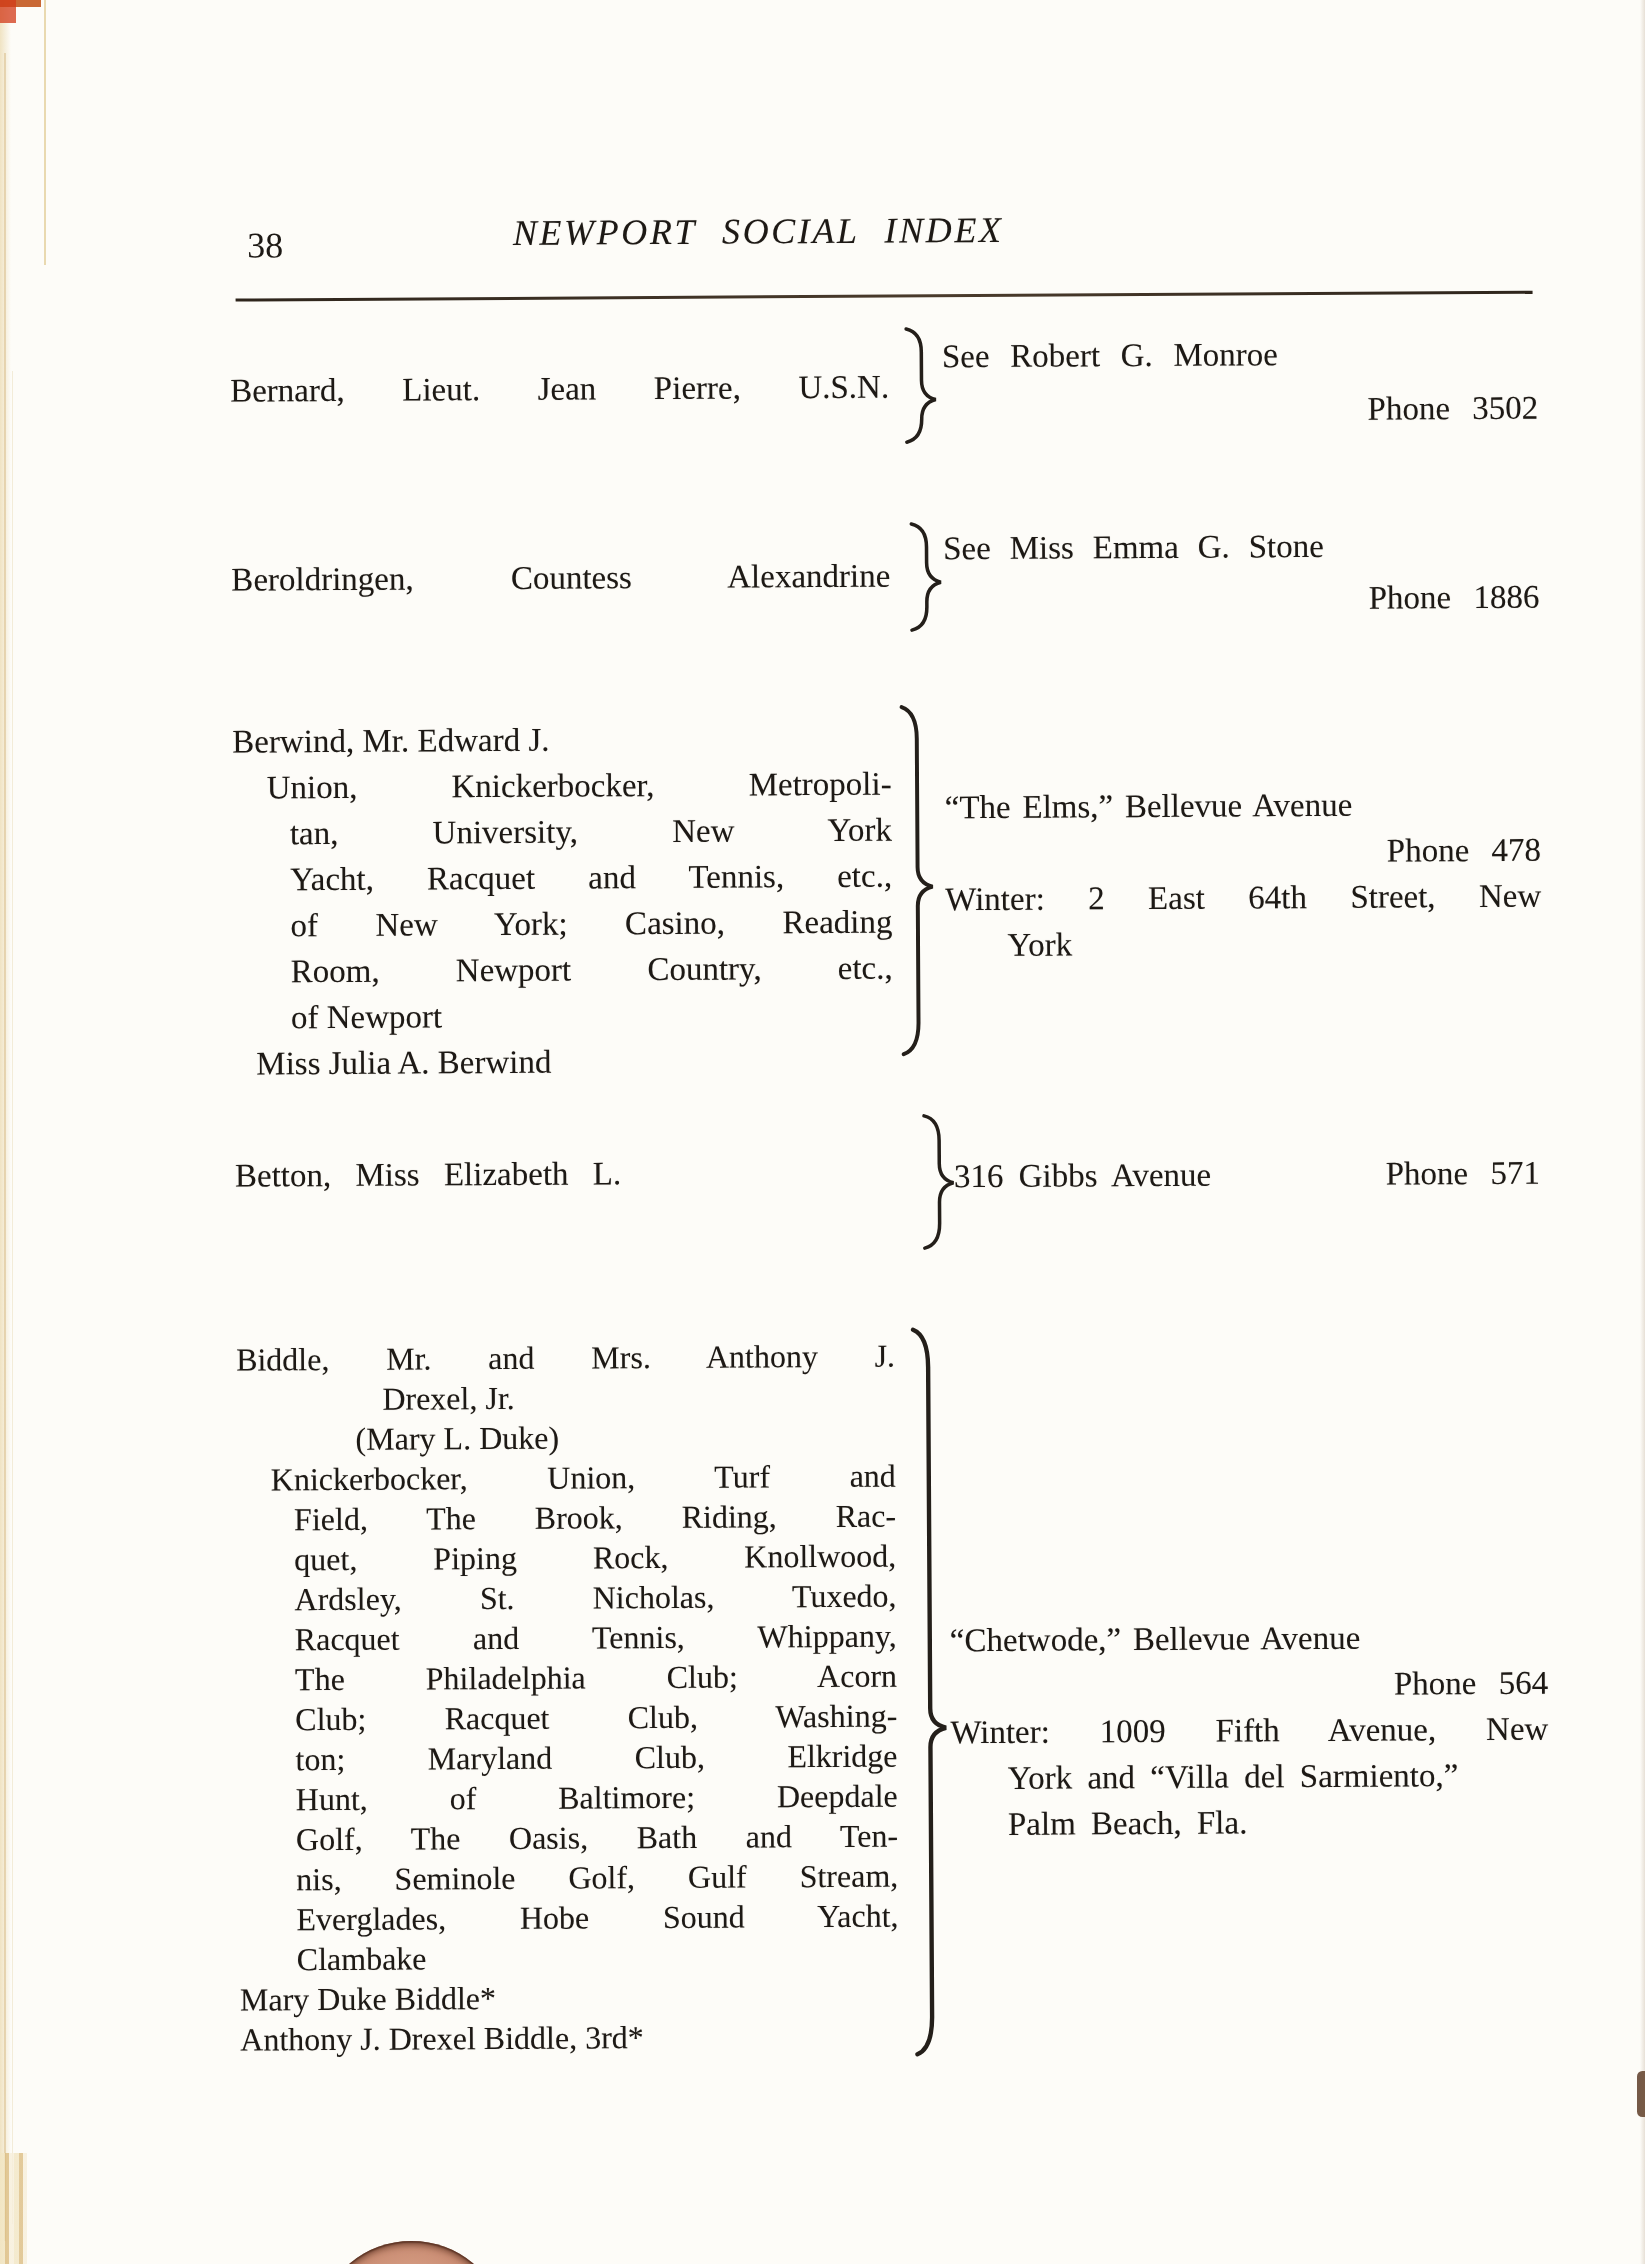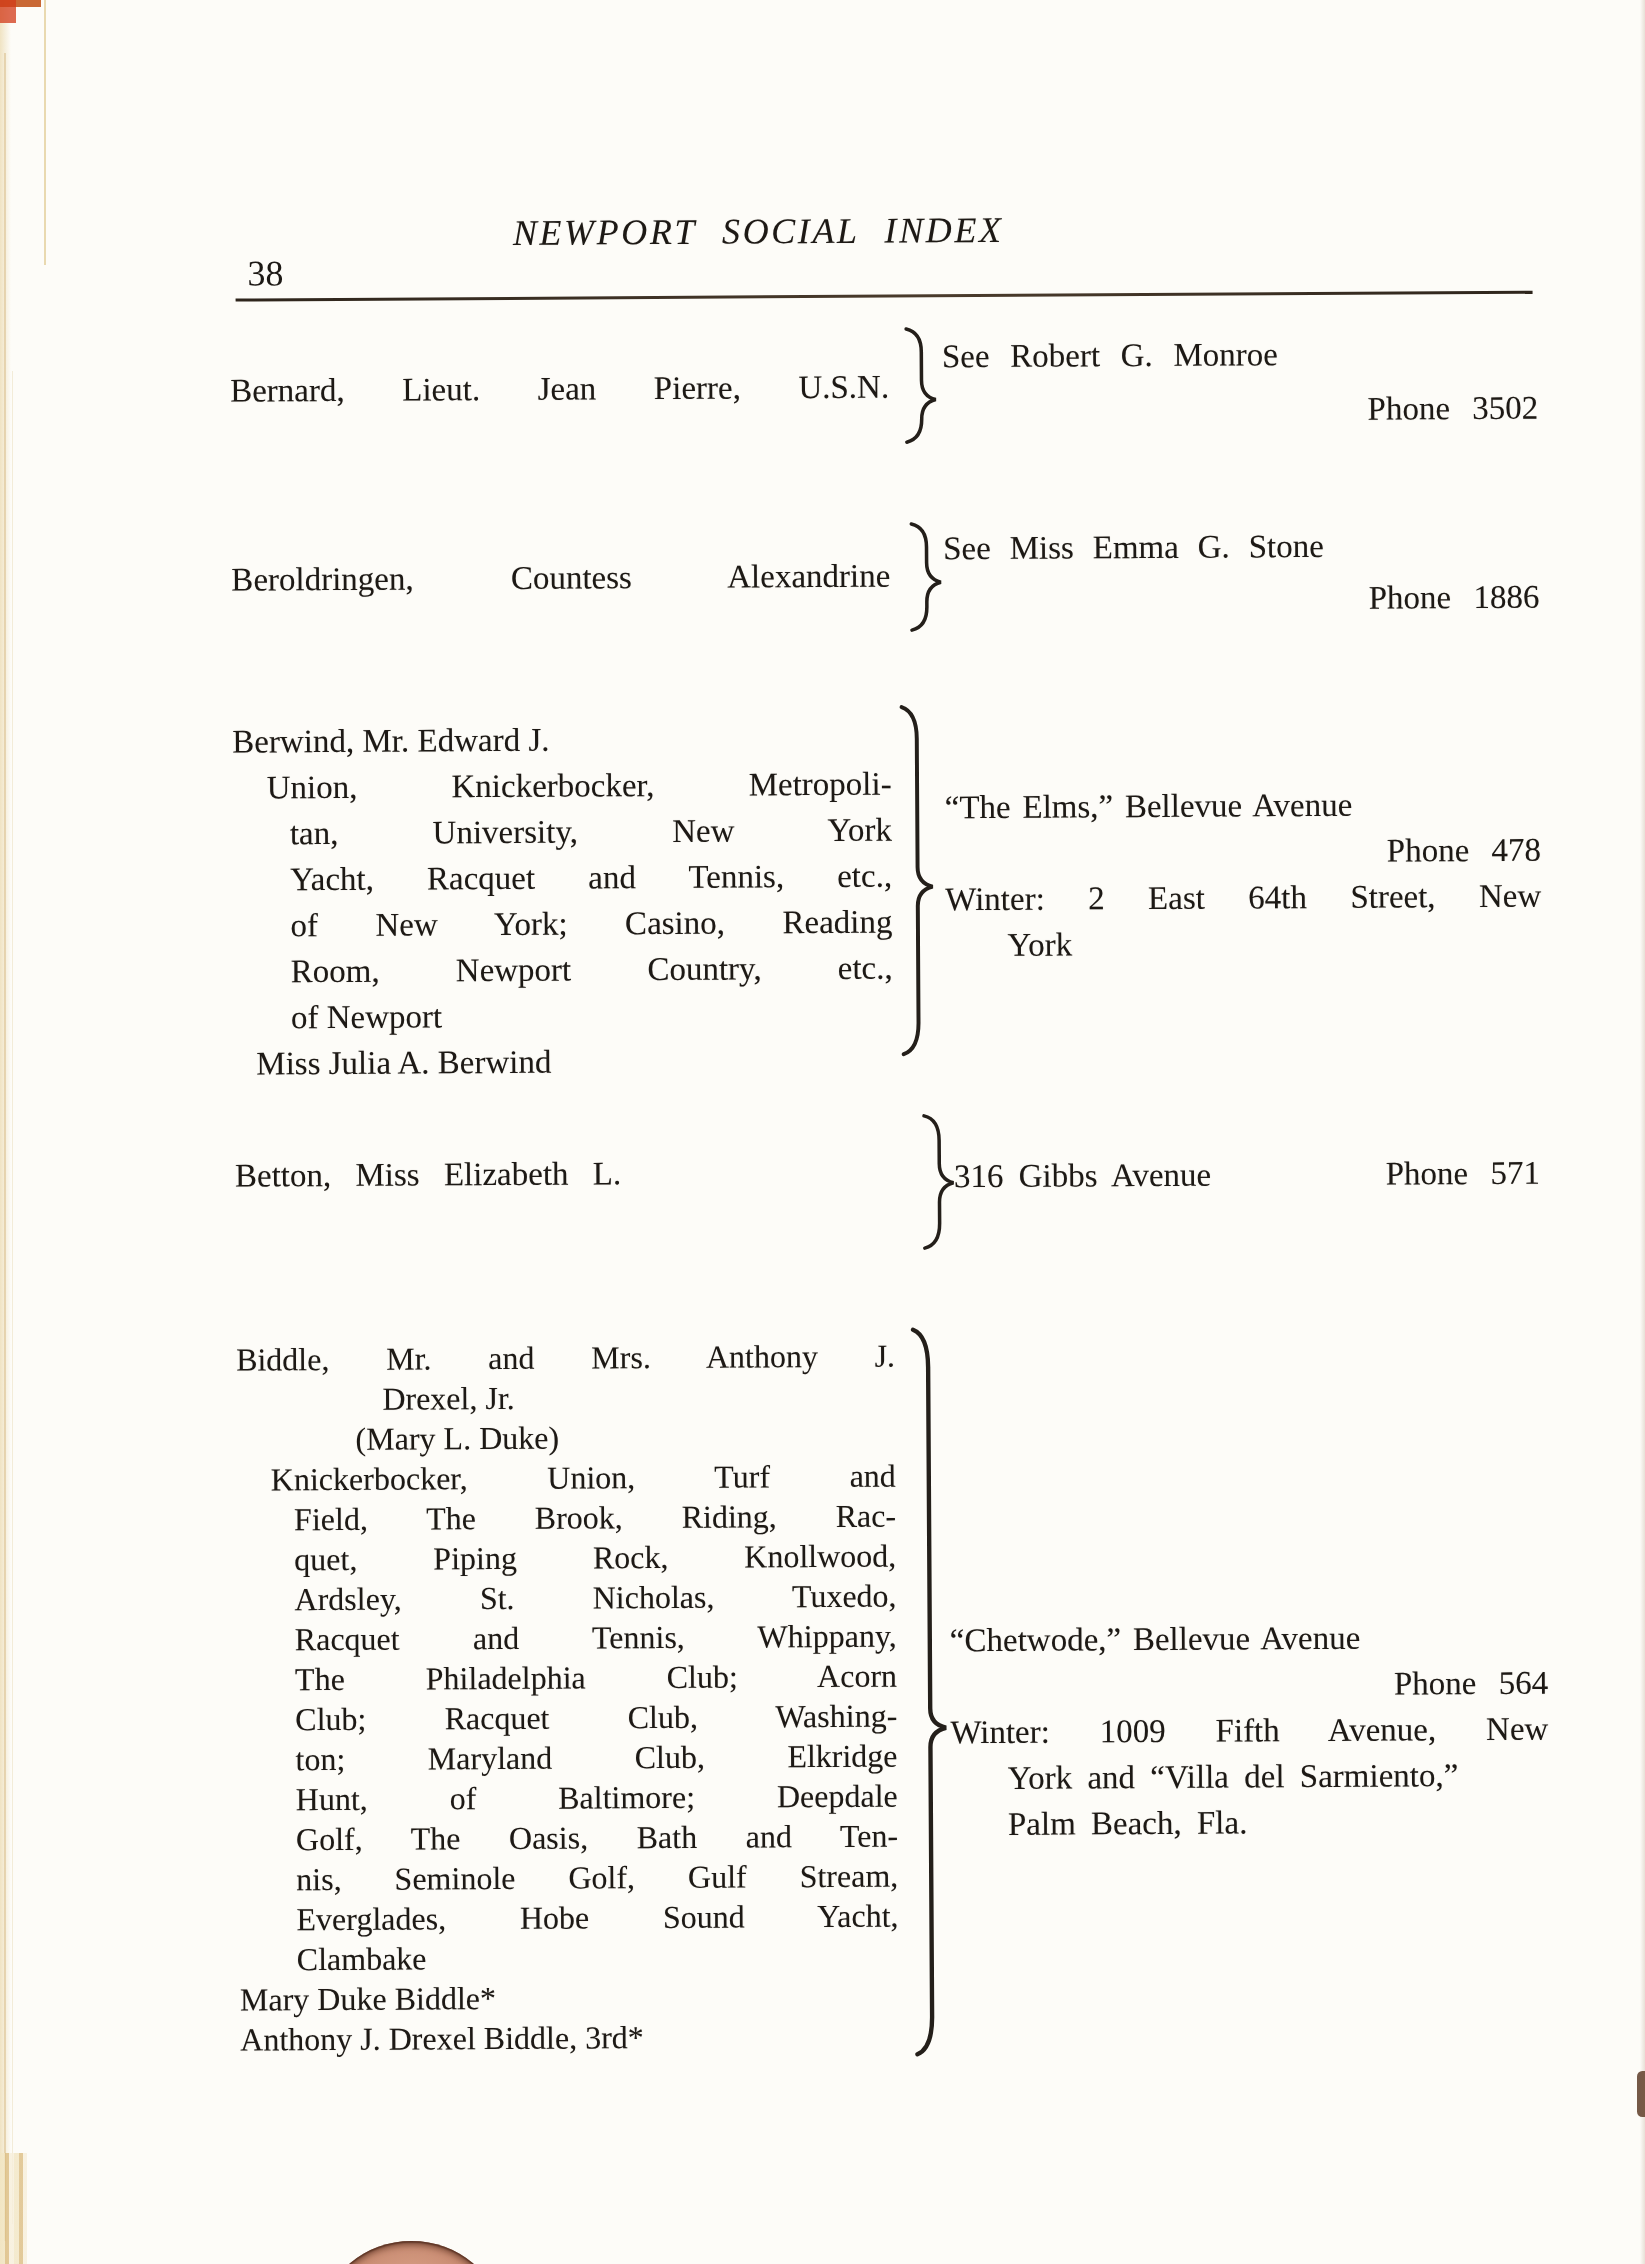--- a/index.html
+++ b/index.html
@@ -10,21 +10,21 @@
      text-shadow:0 0 0.9px rgba(40,32,24,.30);}
   .blk{position:absolute;color:#1d1915;font-size:33px;text-shadow:0 0 0.9px rgba(40,32,24,.30);}
   .blk .ln{height:46px;line-height:46px;}
   #biddle-left .ln{height:40px;line-height:40px;font-size:32px;}
   .j{text-align:justify;text-align-last:justify;}
   .right{text-align:right;}
   .i1{padding-left:34px}.i2{padding-left:57px}.i3{padding-left:22px}
   .c1{padding-left:146px}.c2{padding-left:119px}.i70{padding-left:62px}
   .ws4{word-spacing:3.5px}.ws8{word-spacing:7px}.ws12{word-spacing:10.6px}
   .ws14{word-spacing:12.4px}.ws16{word-spacing:14px}.ws18{word-spacing:16px}
-  #pgnum{position:absolute;left:252px;top:221px;font-size:36px;color:#1d1915;margin-top:28px;}
+  #pgnum{position:absolute;left:252px;top:221px;font-size:36px;color:#1d1915;}
   #title{position:absolute;left:238px;top:210px;width:1050px;text-align:center;
          font-style:italic;font-size:36px;letter-spacing:2.6px;word-spacing:14px;color:#1d1915;
          text-shadow:0 0 0.9px rgba(40,32,24,.30);}
   #rule{position:absolute;left:240px;top:295px;width:1297px;height:2.6px;
         background:linear-gradient(90deg,#2e251c,#4a3b2c 55%,#2e251c);}
   .brace{position:absolute;}
   .brace path{fill:none;stroke:#241f1a;stroke-linecap:round;}
   .edge{position:absolute;pointer-events:none;}
   #finger{position:absolute;left:325px;top:2241px;width:173px;height:150px;border-radius:50%;
           background:radial-gradient(ellipse at 50% 85%, #eec4aa 0%, #dba38b 45%, #c98c72 70%, #a86side 90%, #8a5741 100%);

